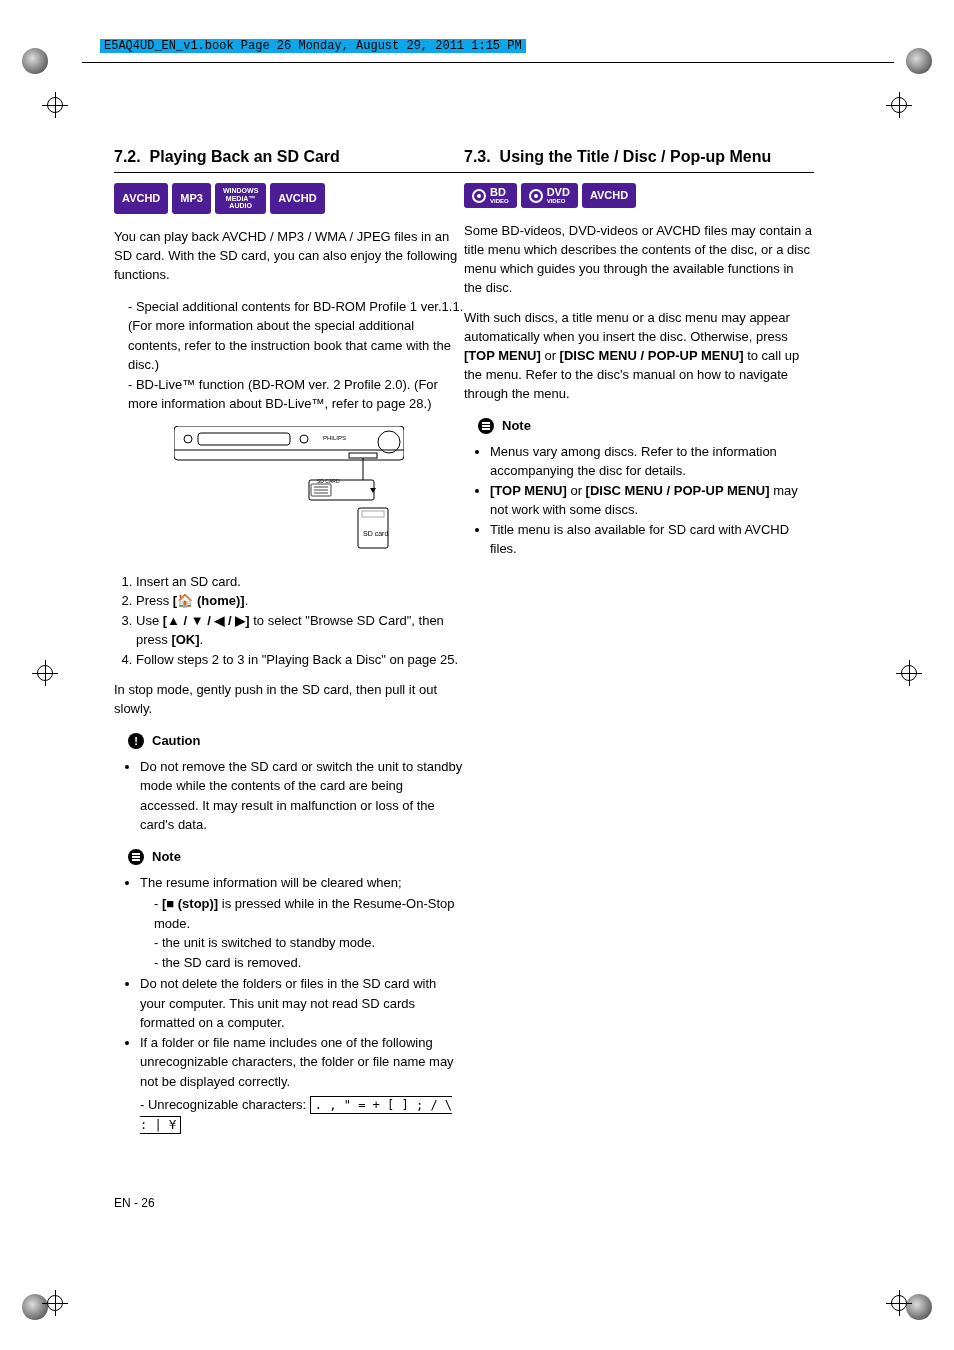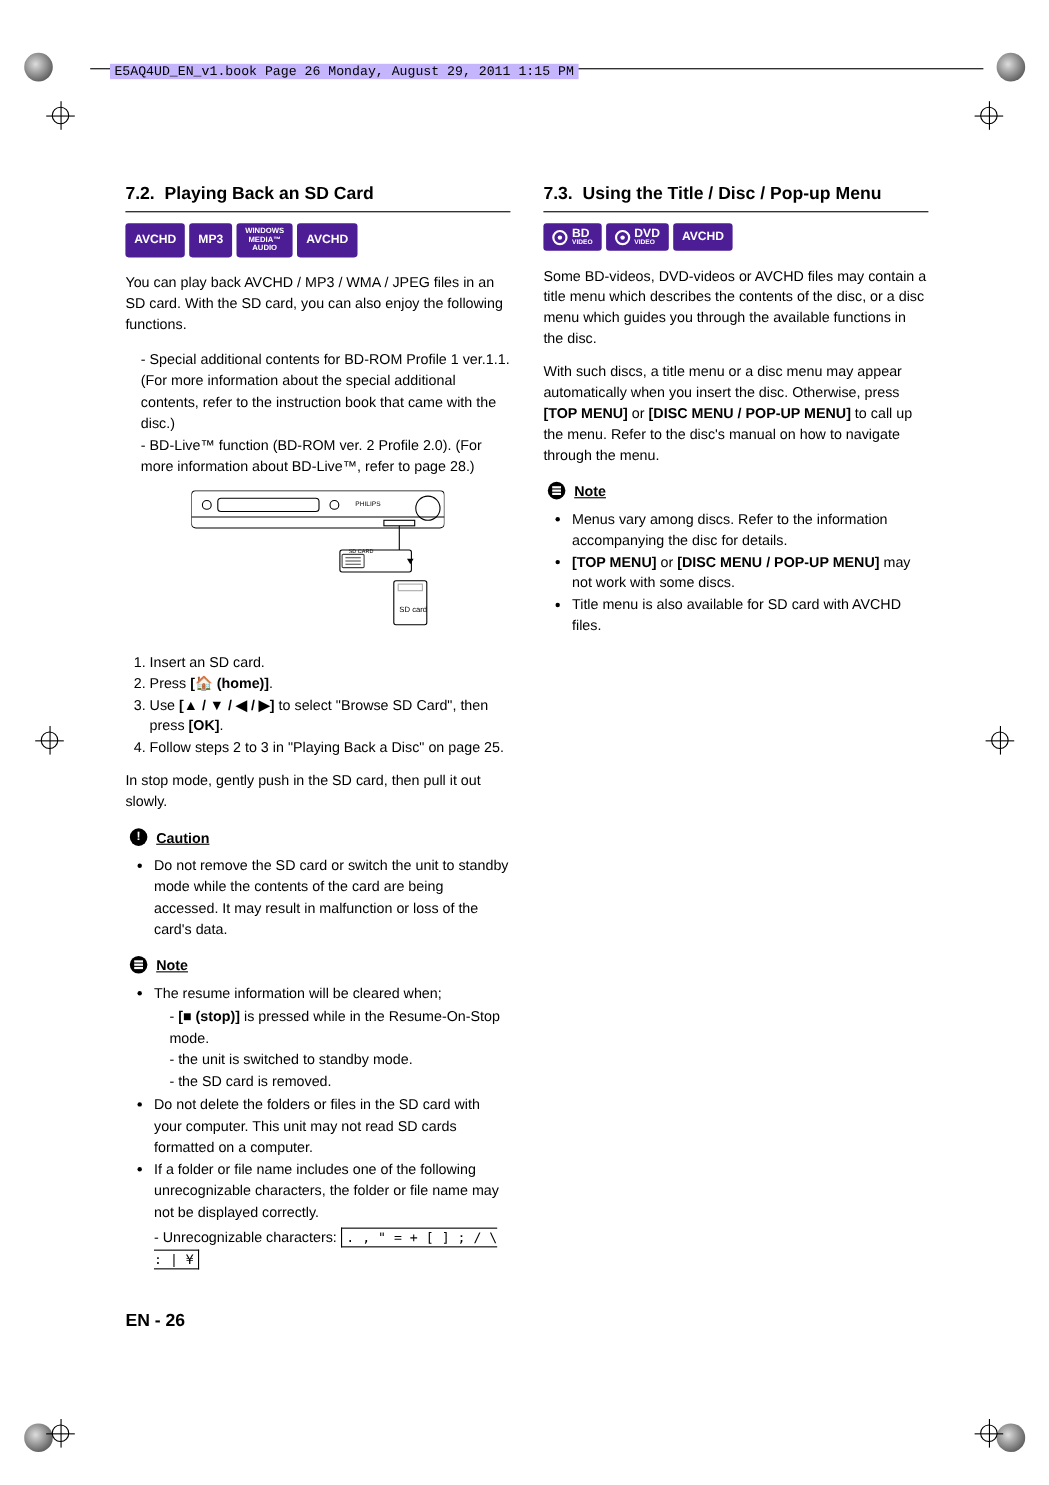--- a/index.html
+++ b/index.html
@@ -60,35 +60,34 @@
   .top-line {
     position: absolute;
     top: 62px;
     left: 82px;
     right: 60px;
     border-top: 1px solid #000;
     height: 0;
   }
   .header-text {
     position: absolute;
-    top: 58px;
+    top: 39px;
     left: 100px;
     font-family: 'Courier New', monospace;
     font-size: 12px;
-    background: #c4b5fd;
+    background: #0ea5e9;
     padding: 0 4px;
   }
 
   .content {
     position: absolute;
-    top: 168px;
+    top: 148px;
     left: 114px;
     width: 730px;
     display: flex;
-    gap: 30px;
   }
   .col {
     width: 350px;
   }
 
   h2.section-title {
     font-size: 16px;
     font-weight: bold;
     margin: 0 0 6px 0;
   }
@@ -149,24 +148,23 @@
     margin: 10px 0 16px 0;
   }
   .device-figure svg { display:block; margin: 0 auto; }
 
   .callout-title {
     font-weight: bold;
     margin: 14px 0 8px 0;
   }
   .callout-row {
     display: flex;
-    align-items: flex-end;
+    align-items: flex-start;
     gap: 8px;
-    margin: 14px 0 8px 4px;
-    text-decoration: underline;
+    margin: 14px 0 8px 14px;
   }
   .icon-circle {
     width: 16px;
     height: 16px;
     border-radius: 50%;
     background: #000;
     color: #fff;
     display: inline-flex;
     align-items: center;
     justify-content: center;
@@ -192,22 +190,22 @@
     border: 1px solid #000;
     padding: 1px 4px;
     font-family: monospace;
     font-size: 12px;
   }
 
   .page-footer {
     position: absolute;
     bottom: 140px;
     left: 114px;
-    font-size: 16px;
-    font-weight: bold;
+    font-size: 12px;
+    font-weight: normal;
   }
 </style>
 </head>
 <body>
 
 <div class="page">
 
   <div class="circle-mark hm-tl"></div>
   <div class="circle-mark hm-tr"></div>
   <div class="circle-mark hm-bl"></div>

